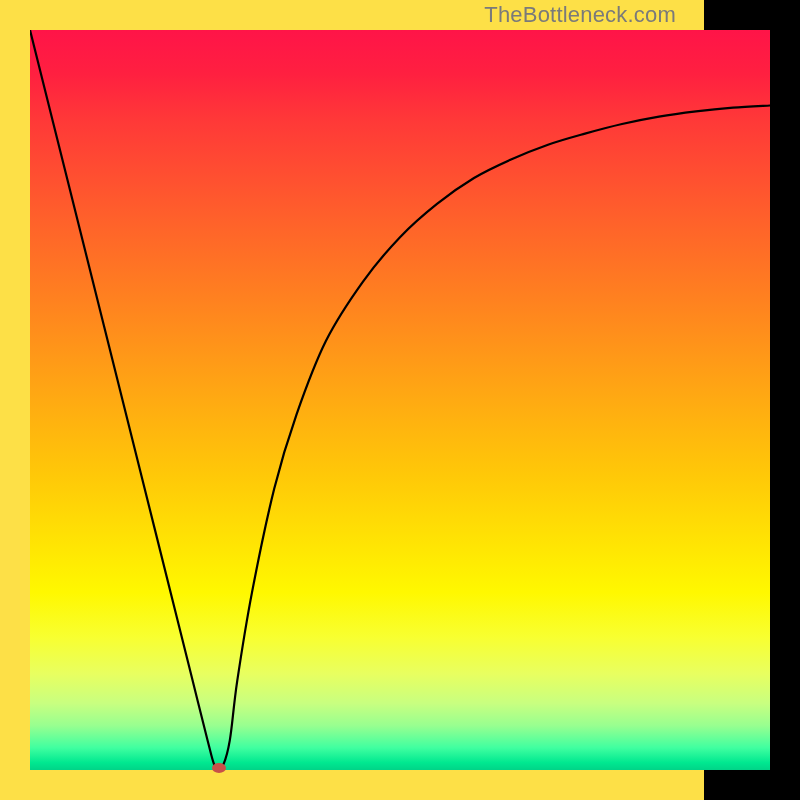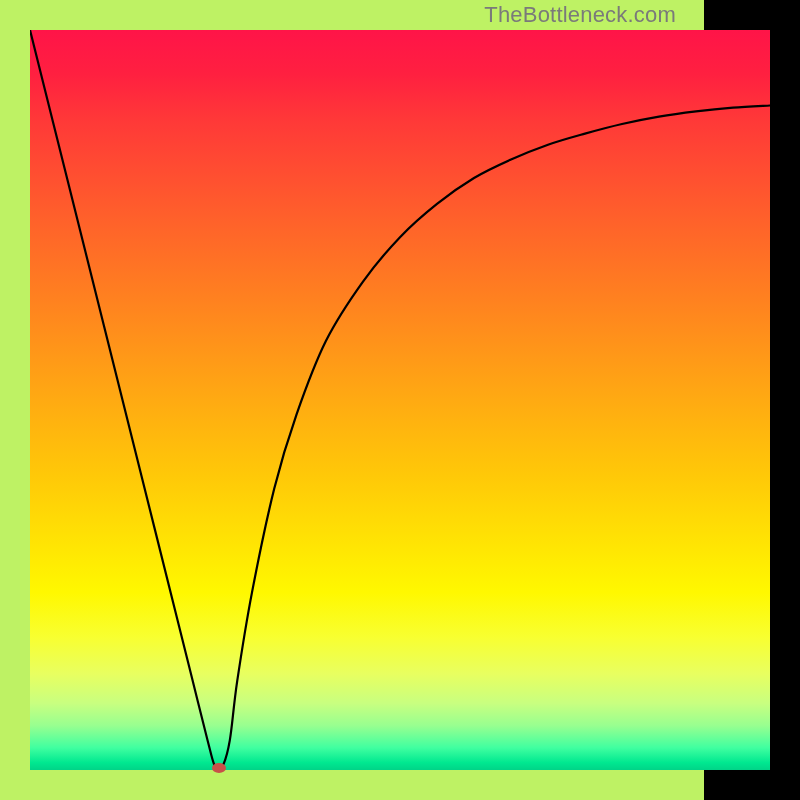--- a/index.html
+++ b/index.html
@@ -8,21 +8,21 @@
     width: 800px;
     height: 800px;
     background: #000;
     font-family: Arial, Helvetica, sans-serif;
     overflow: hidden;
   }
   .outer {
     position: relative;
     width: 704px;
     height: 800px;
-    background: #bef264;
+    background: #fde047;
   }
   .watermark {
     position: absolute;
     top: 2px;
     right: 28px;
     color: #7a7a7a;
     font-size: 22px;
     font-weight: 500;
     letter-spacing: 0.2px;
     font-family: Arial, Helvetica, sans-serif;

